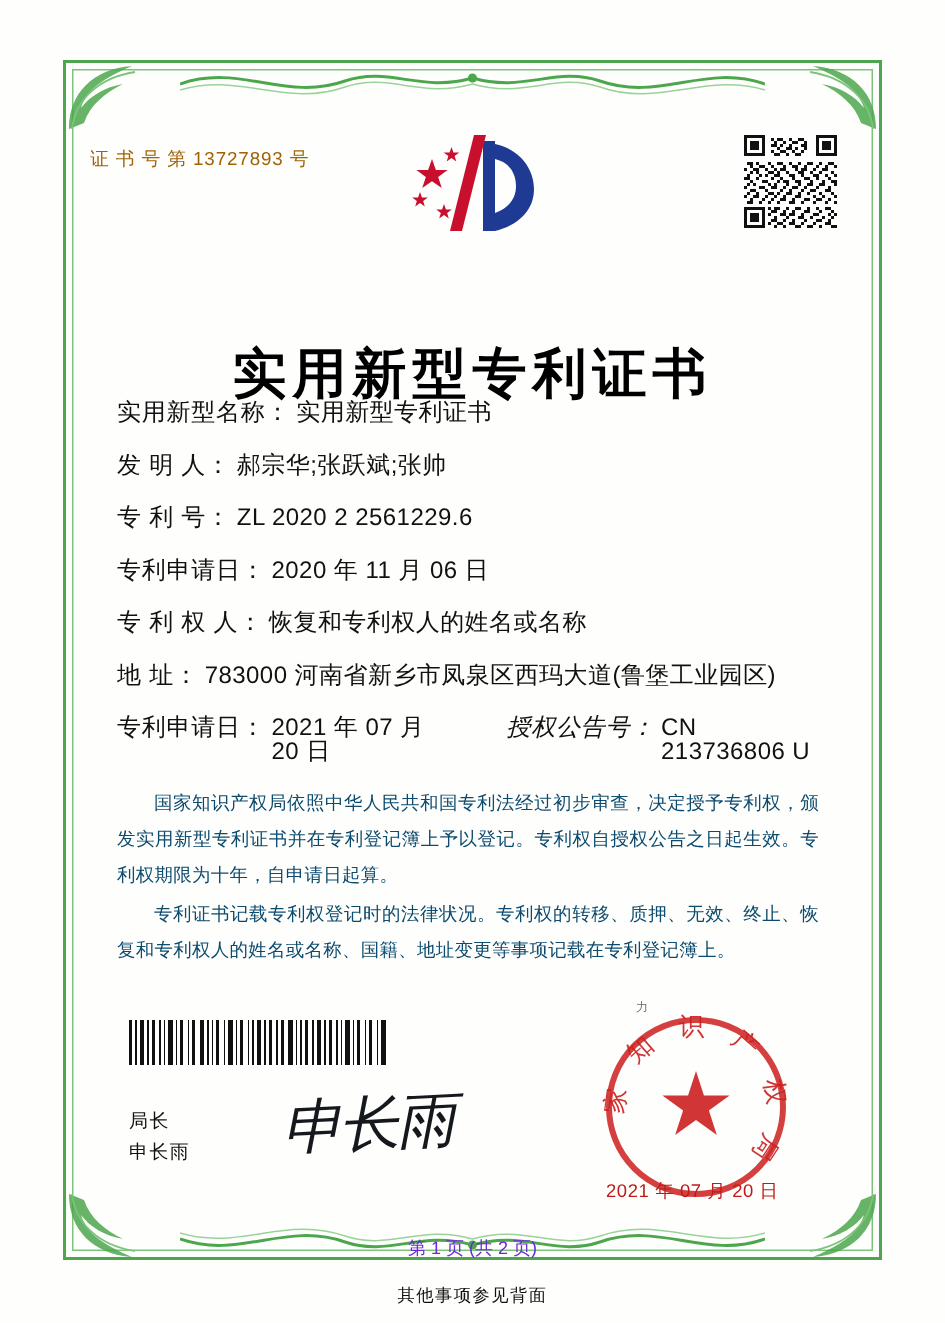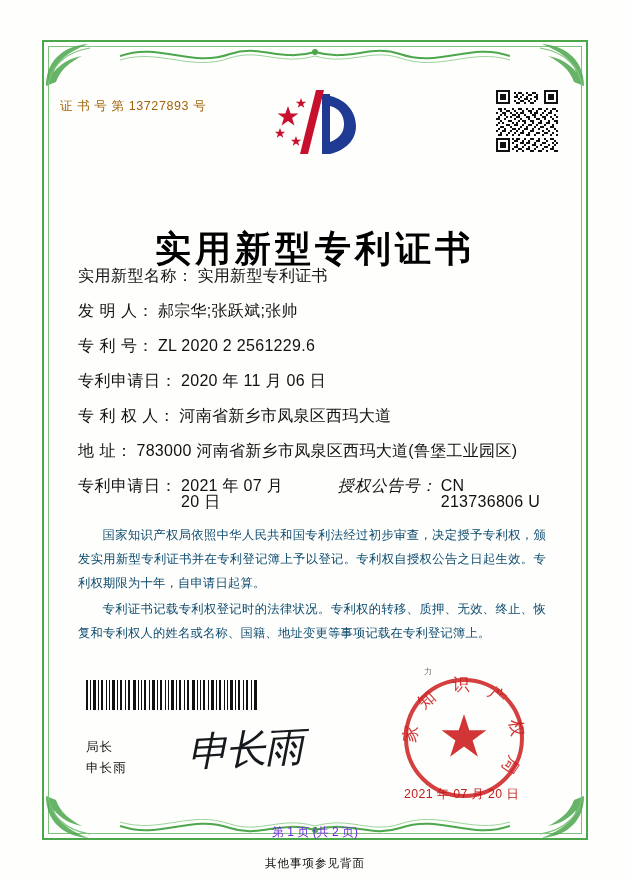--- a/index.html
+++ b/index.html
@@ -501,21 +501,21 @@
     <div class="frow">
       <span class="flabel">专 利 号：</span>
       <span class="fvalue">ZL 2020 2 2561229.6</span>
     </div>
     <div class="frow">
       <span class="flabel">专利申请日：</span>
       <span class="fvalue">2020 年 11 月 06 日</span>
     </div>
     <div class="frow">
       <span class="flabel">专 利 权 人：</span>
-      <span class="fvalue">河南省新乡市凤泉区西玛大道</span>
+      <span class="fvalue">恢复和专利权人的姓名或名称</span>
     </div>
     <div class="frow">
       <span class="flabel">地 址：</span>
       <span class="fvalue">783000 河南省新乡市凤泉区西玛大道(鲁堡工业园区)</span>
     </div>
     <div class="frow frow-split">
       <span class="flabel">专利申请日：</span>
       <span class="fvalue">2021 年 07 月 20 日</span>
       <span class="flabel seg2">授权公告号：</span>
       <span class="fvalue">CN 213736806 U</span>

